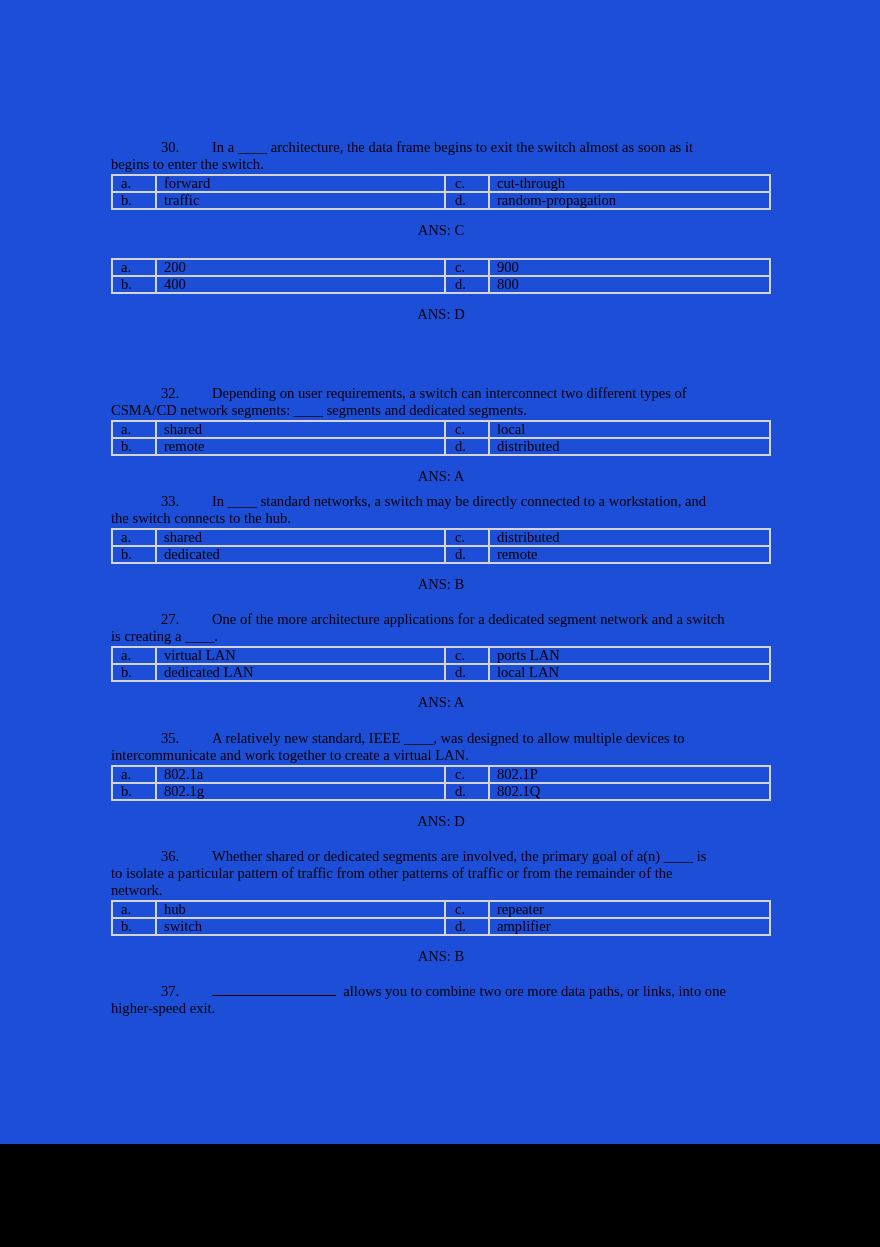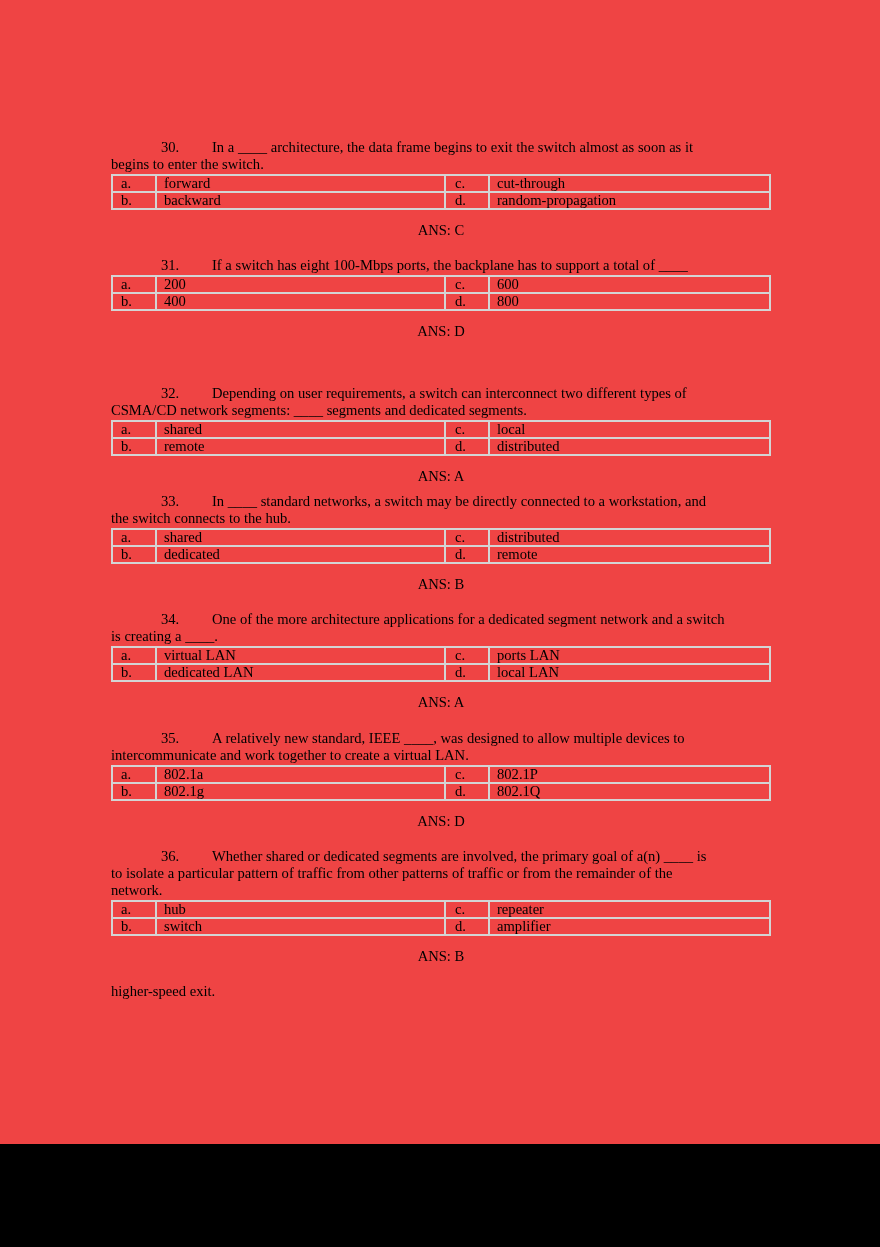--- a/index.html
+++ b/index.html
@@ -3,21 +3,21 @@
 <meta charset="utf-8">
 <style>
   html, body { margin: 0; padding: 0; }
   body {
     width: 880px; height: 1247px; position: relative; overflow: hidden;
     background: #ffffff;
     font-family: "Liberation Serif", "DejaVu Serif", serif;
     color: #000;
     font-size: 14.6px;
   }
-  .page { position: absolute; left: 0; top: 0; width: 880px; height: 1144px; background: #ef4444; }
+  .page { position: absolute; left: 0; top: 0; width: 880px; height: 1144px; background: #1d4ed8; }
   .bottom-bar { position: absolute; left: 0; top: 1144px; width: 880px; height: 103px; background: #000; }
   .question { position: absolute; left: 111px; width: 660px; }
   .stem { line-height: 17px; margin: 0; }
   .qnum { display: inline-block; margin-left: 50px; width: 51px; }
   table.choices {
     border-collapse: collapse; width: 660px; margin-top: 1px;
     table-layout: fixed;
   }
   table.choices td {
     border: 2px solid #d4d4d4;
@@ -41,38 +41,37 @@
     <table class="choices">
       <tbody>
           <tr>
         <td class="lab">a.</td>
         <td class="txt1">forward</td>
         <td class="lab2">c.</td>
         <td>cut-through</td>
       </tr>
       <tr>
         <td class="lab">b.</td>
-        <td class="txt1">backward</td>
+        <td class="txt1">traffic</td>
         <td class="lab2">d.</td>
         <td>random-propagation</td>
       </tr>
     </tbody>
       </table>
     <div class="ans">ANS:  C</div>
   </div>
 
   <div class="question" style="top:257px;">
-    <p class="stem"><span class="qnum">31.</span><span>If a switch has eight 100-Mbps ports, the backplane has to support a total of ____</span></p>
     <table class="choices">
       <tbody>
           <tr>
         <td class="lab">a.</td>
         <td class="txt1">200</td>
         <td class="lab2">c.</td>
-        <td>600</td>
+        <td>900</td>
       </tr>
       <tr>
         <td class="lab">b.</td>
         <td class="txt1">400</td>
         <td class="lab2">d.</td>
         <td>800</td>
       </tr>
     </tbody>
       </table>
     <div class="ans">ANS:  D</div>
@@ -116,21 +115,21 @@
         <td class="txt1">dedicated</td>
         <td class="lab2">d.</td>
         <td>remote</td>
       </tr>
     </tbody>
       </table>
     <div class="ans">ANS:  B</div>
   </div>
 
   <div class="question" style="top:611px;">
-    <p class="stem"><span class="qnum">34.</span><span>One of the more architecture applications for a dedicated segment network and a switch</span></p>
+    <p class="stem"><span class="qnum">27.</span><span>One of the more architecture applications for a dedicated segment network and a switch</span></p>
     <p class="stem">is creating a ____.</p>
     <table class="choices">
       <tbody>
           <tr>
         <td class="lab">a.</td>
         <td class="txt1">virtual LAN</td>
         <td class="lab2">c.</td>
         <td>ports LAN</td>
       </tr>
       <tr>
@@ -183,18 +182,19 @@
         <td class="txt1">switch</td>
         <td class="lab2">d.</td>
         <td>amplifier</td>
       </tr>
     </tbody>
       </table>
     <div class="ans">ANS:  B</div>
   </div>
 
   <div class="question" style="top:983px;">
+    <p class="stem"><span class="qnum">37.</span><span class="blank" style="width:124px;"></span>&nbsp;&nbsp;<span>allows you to combine two ore more data paths, or links, into one</span></p>
     <p class="stem">higher-speed exit.</p>
   </div>
 
 </div>
 
 <div class="bottom-bar"></div>
 
 </body></html>

